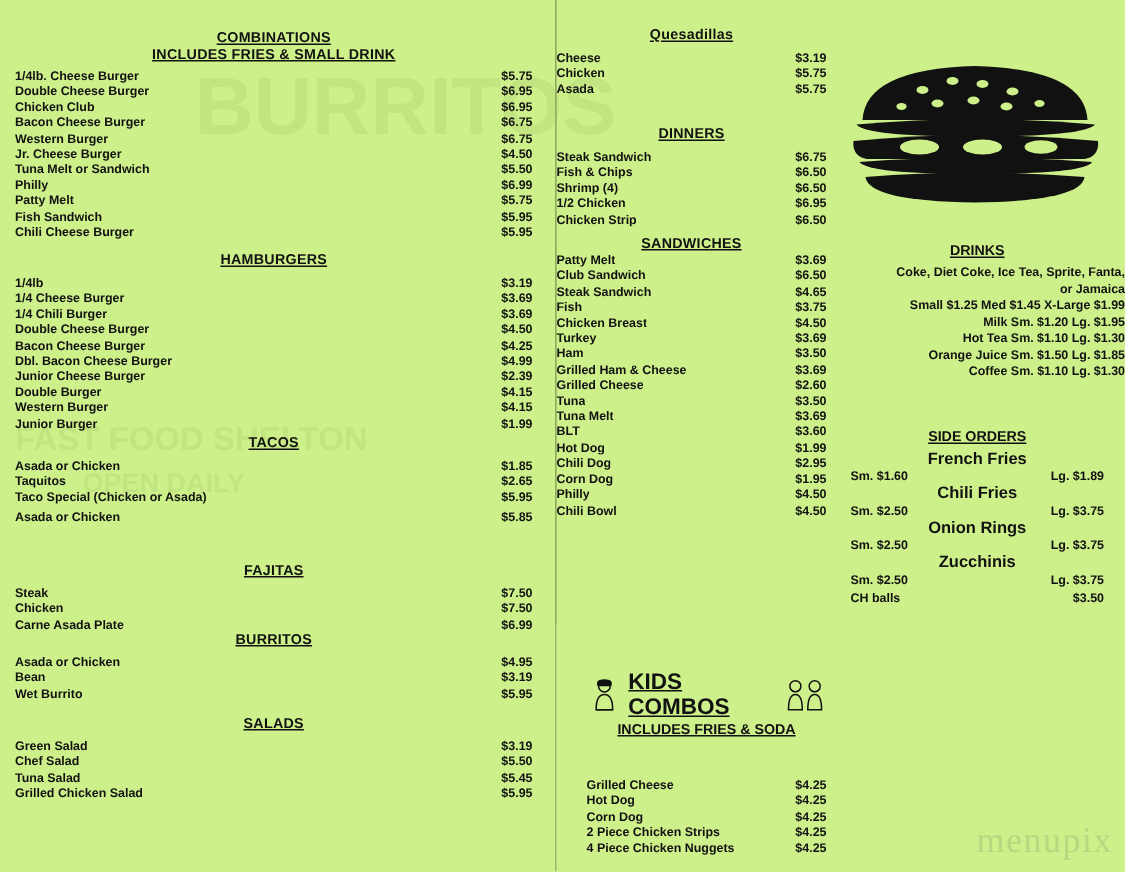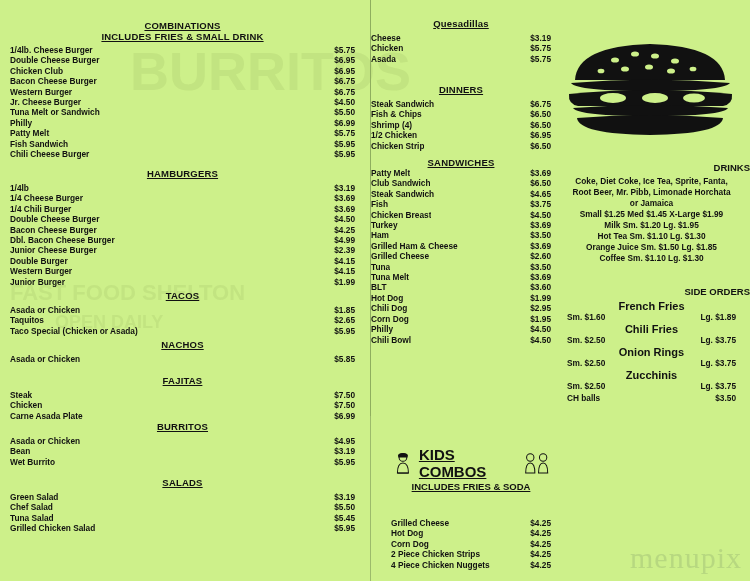--- a/index.html
+++ b/index.html
@@ -32,37 +32,37 @@
 
   
   .l-block{position:absolute;left:10px;width:345px;}
   .l-block .hd{margin-bottom:3px;}
 
   
   .m-block{position:absolute;left:0;width:180px;}
   .m-block ul.items li .nm{max-width:120px;overflow:hidden;}
 
   
-  .r-title{font-size:9.5px;font-weight:bold;text-align:right;margin:0 0 3px 0;}
-  .r-line{font-size:8.3px;font-weight:bold;text-align:center;line-height:11px;}
+  .r-title{font-size:9.5px;font-weight:bold;text-align:center;text-decoration:underline;margin:0 0 3px 0;}
+  .r-line{font-size:8.3px;font-weight:bold;text-align:right;line-height:11px;}
   .so-row{display:flex;justify-content:space-between;font-size:8.3px;font-weight:bold;line-height:11px;padding:0 14px;}
   .so-sub{font-size:11px;font-weight:bold;text-align:center;line-height:12px;}
 
   
   .burger{position:absolute;left:10px;top:38px;width:175px;height:105px;}
 
   
   .kids{position:absolute;left:20px;top:446px;width:160px;}
   .kids-hd{display:flex;align-items:center;justify-content:center;gap:4px;}
   .kids-hd .t{font-size:15px;font-weight:bold;text-decoration:underline;color:#111;}
   .kids-sub{font-size:9.5px;font-weight:bold;text-decoration:underline;text-align:center;margin-top:1px;}
 
   .watermark{
     position:absolute;right:8px;bottom:6px;
-    font-size:30px;color:#b7d880;font-family:"Liberation Serif", serif;
+    font-size:24px;color:#b7d880;font-family:"Liberation Serif", serif;
     letter-spacing:1px;
   }
   .ghost{
     position:absolute;font-family:"Liberation Sans",sans-serif;font-weight:bold;
     color:#bfe07e;opacity:.75;pointer-events:none;user-select:none;
   }
 </style>
 </head>
 <body>
 
@@ -187,21 +187,20 @@
             <span class="pr">$2.65</span>
           </li>
         <li>
             <span class="nm">Taco Special (Chicken or Asada)</span>
             <span class="pr">$5.95</span>
           </li>
       </ul>
     </div>
 
     <div class="l-block" style="top:339px;">
-      <h2 class="sec" style="margin-bottom:4px;">NACHOS</h2>
       <ul class="items">
         <li>
             <span class="nm">Asada or Chicken</span>
             <span class="pr">$5.85</span>
           </li>
       </ul>
     </div>
 
     <div class="l-block" style="top:375px;">
       <h2 class="sec" style="margin-bottom:4px;">FAJITAS</h2>
@@ -446,21 +445,20 @@
       <ellipse cx="50" cy="60" rx="13" ry="5" fill="#cdf08a"></ellipse>
       <ellipse cx="92" cy="60" rx="13" ry="5" fill="#cdf08a"></ellipse>
       <ellipse cx="131" cy="60" rx="11" ry="4.5" fill="#cdf08a"></ellipse>
       <path d="M10 70 Q87 64 165 70 Q160 78 87 78 Q16 78 10 70 Z" fill="#111"></path>
       <path d="M14 80 Q87 74 160 80 Q158 96 87 97 Q16 96 14 80 Z" fill="#111"></path>
     </svg>
 
     <div style="position:absolute;left:0;top:162px;width:197px;">
       <div class="r-title">DRINKS</div>
       <div class="r-line">Coke, Diet Coke, Ice Tea, Sprite, Fanta,</div>
-      <div class="r-line">Root Beer, Mr. Pibb, Limonade Horchata</div>
       <div class="r-line">or Jamaica</div>
       <div class="r-line">Small $1.25 Med $1.45 X-Large $1.99</div>
       <div class="r-line">Milk Sm. $1.20 Lg. $1.95</div>
       <div class="r-line">Hot Tea Sm. $1.10 Lg. $1.30</div>
       <div class="r-line">Orange Juice Sm. $1.50 Lg. $1.85</div>
       <div class="r-line">Coffee Sm. $1.10 Lg. $1.30</div>
     </div>
 
     <div style="position:absolute;left:0;top:286px;width:197px;">
       <div class="r-title">SIDE ORDERS</div>

